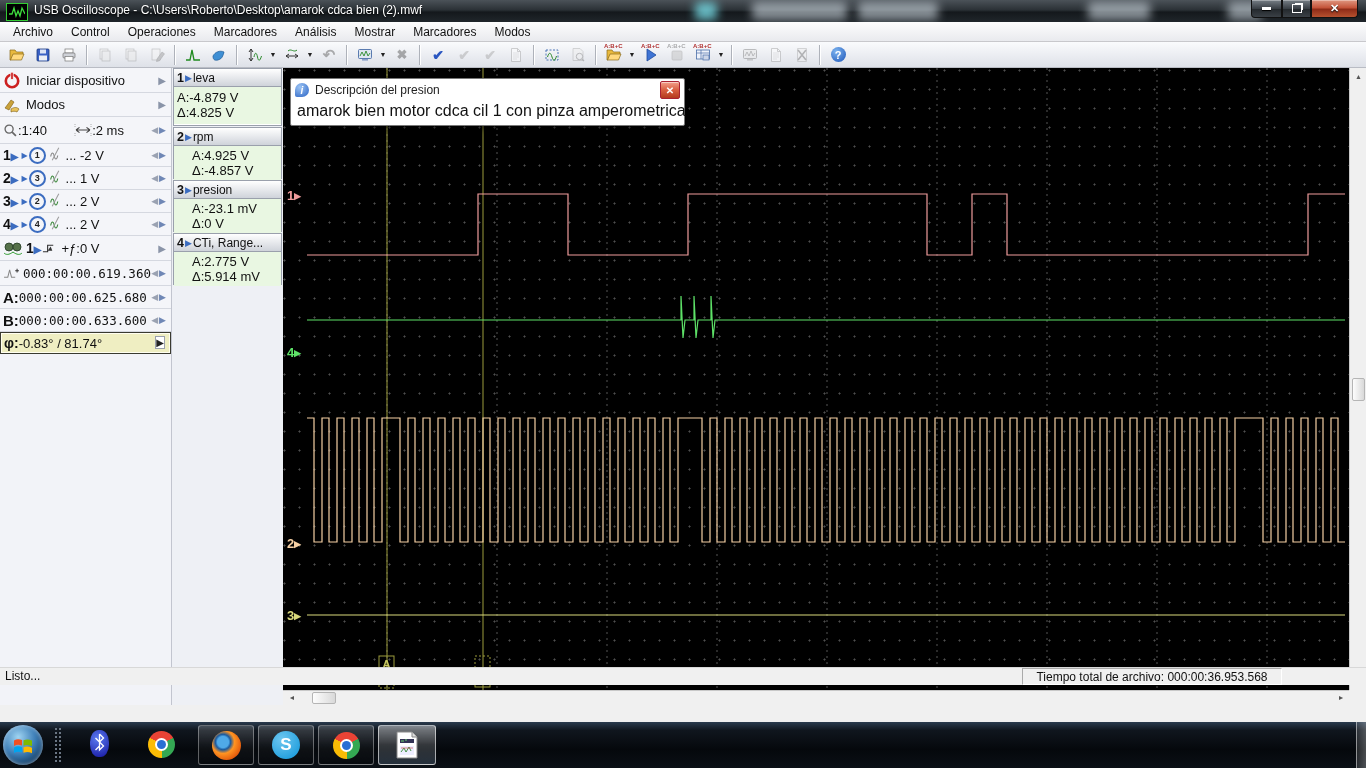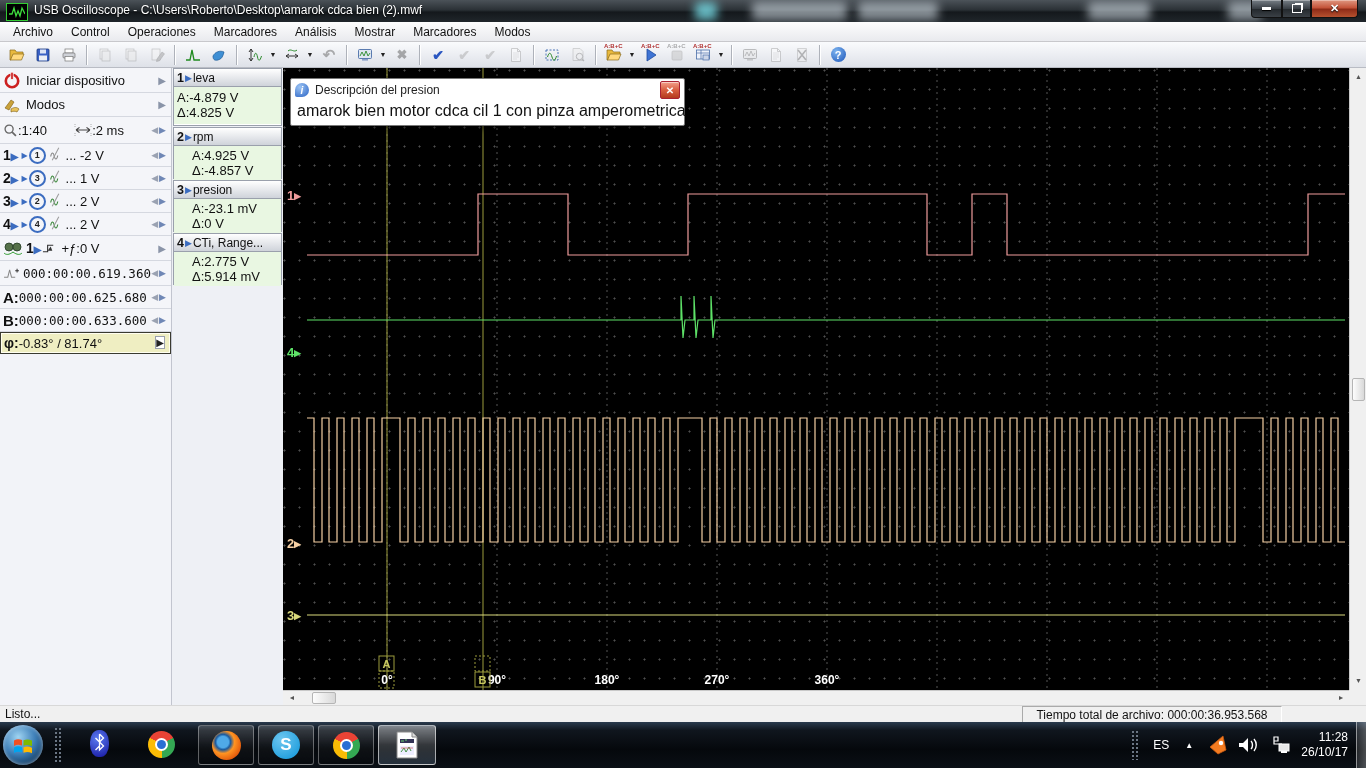--- a/index.html
+++ b/index.html
@@ -90,21 +90,21 @@
   .popup-b{font-size:16px;color:#111;padding:1px 6px 5px;white-space:nowrap}
 
   
   .vscroll{position:absolute;right:0;top:0;width:17px;height:622px;background:#f0f0f0;border-left:1px solid #c8c8c8;box-sizing:border-box}
   .hscroll{position:absolute;left:0;bottom:0;width:1066px;height:15px;background:#f0f0f0;border-top:1px solid #c8c8c8;box-sizing:border-box}
   .scroll-corner{position:absolute;right:0;bottom:0;width:17px;height:15px;background:#f0f0f0}
   .sc-btn{position:absolute;display:flex;align-items:center;justify-content:center;font-size:7px;color:#555;background:#f0f0f0}
   .sc-thumb{position:absolute;background:linear-gradient(90deg,#fdfdfd,#d9d9d9);border:1px solid #b5b5b5;border-radius:2px;box-sizing:border-box}
 
   
-  .statusbar{position:absolute;left:0;top:705px;width:1366px;height:17px;background:#f0f0f0;border-top:1px solid #d8d8d8;font-size:12px;color:#111}
+  .statusbar{position:absolute;left:0;top:667px;width:1366px;height:17px;background:#f0f0f0;border-top:1px solid #d8d8d8;font-size:12px;color:#111}
   .status-left{position:absolute;left:5px;top:1px}
   .status-right{position:absolute;left:1022px;top:0;width:258px;height:15px;border:1px solid;border-color:#aaa #fff #fff #aaa;
     display:flex;align-items:center;justify-content:center;white-space:nowrap}
 
   
   .taskbar{position:absolute;left:0;top:722px;width:1366px;height:46px;
     background:linear-gradient(#2a3b4e 0%,#10161e 18%,#05080c 60%,#0b1016 100%)}
   .orb{position:absolute;left:3px;top:3px;width:40px;height:40px;border-radius:50%;
     background:radial-gradient(circle at 38% 30%,#9fd4f2 0%,#3e7fb8 45%,#123a60 80%,#0a2038 100%);
     box-shadow:inset 0 0 4px rgba(255,255,255,.6);display:flex;align-items:center;justify-content:center}
@@ -619,38 +619,15 @@
         <path d="M2 1h15l5 5v21H2z" fill="#fff" stroke="#888"></path>
         <path d="M17 1v5h5" fill="#ddd" stroke="#888"></path>
         <rect x="5" y="8" width="14" height="4" fill="#335"></rect>
           <path d="M6 10h3M10 9h2" stroke="#7f7" stroke-width=".8"></path>
         <rect x="5" y="15" width="14" height="9" fill="#eef"></rect>
           <path d="M6 21l3-4 2 4 3-5 2 4" stroke="#383" fill="none" stroke-width=".9"></path>
           <path d="M6 17h12" stroke="#c55" stroke-width=".7"></path>
       </svg>
     </div>
 
-    <div class="tray">
-      <div class="grip" style="position:relative;left:0;top:0;height:30px;margin-right:14px"></div>
-      <span class="tray-txt">ES</span>
-      <span class="tray-txt" style="font-size:8px;margin:0 10px 0 16px">▲</span>
-      <svg width="22" height="22" viewBox="0 0 22 22" style="margin:0 4px">
-          <path d="M3 13L16 2l3 14-8 4z" fill="#f47b20" stroke="#c85a10" stroke-width=".8"></path>
-          <circle cx="14" cy="9" r="2.2" fill="#fff"></circle>
-        </svg>
-      <svg width="22" height="20" viewBox="0 0 22 20" style="margin:0 4px">
-          <path d="M2 8h4l5-5v14l-5-5H2z" fill="#fff"></path>
-          <path d="M14 6c2 2 2 6 0 8M17 4c3 3.5 3 8.5 0 12" stroke="#fff" stroke-width="1.4" fill="none"></path>
-        </svg>
-      <svg width="24" height="20" viewBox="0 0 24 20" style="margin:0 4px">
-          <path d="M7 2h4v4H7zM7 6v3h8" stroke="#fff" fill="none" stroke-width="1.2"></path>
-          <rect x="12" y="9" width="10" height="7" fill="#e8e8e8" stroke="#fff"></rect>
-          <rect x="14" y="16" width="6" height="2" fill="#fff"></rect>
-        </svg>
-      <div class="clock">
-        <div>11:28</div>
-        <div>26/10/17</div>
-      </div>
-      <div style="width:10px"></div>
-    </div>
     <div class="showdesk"></div>
   </div>
 </div>
 
 </body></html>

